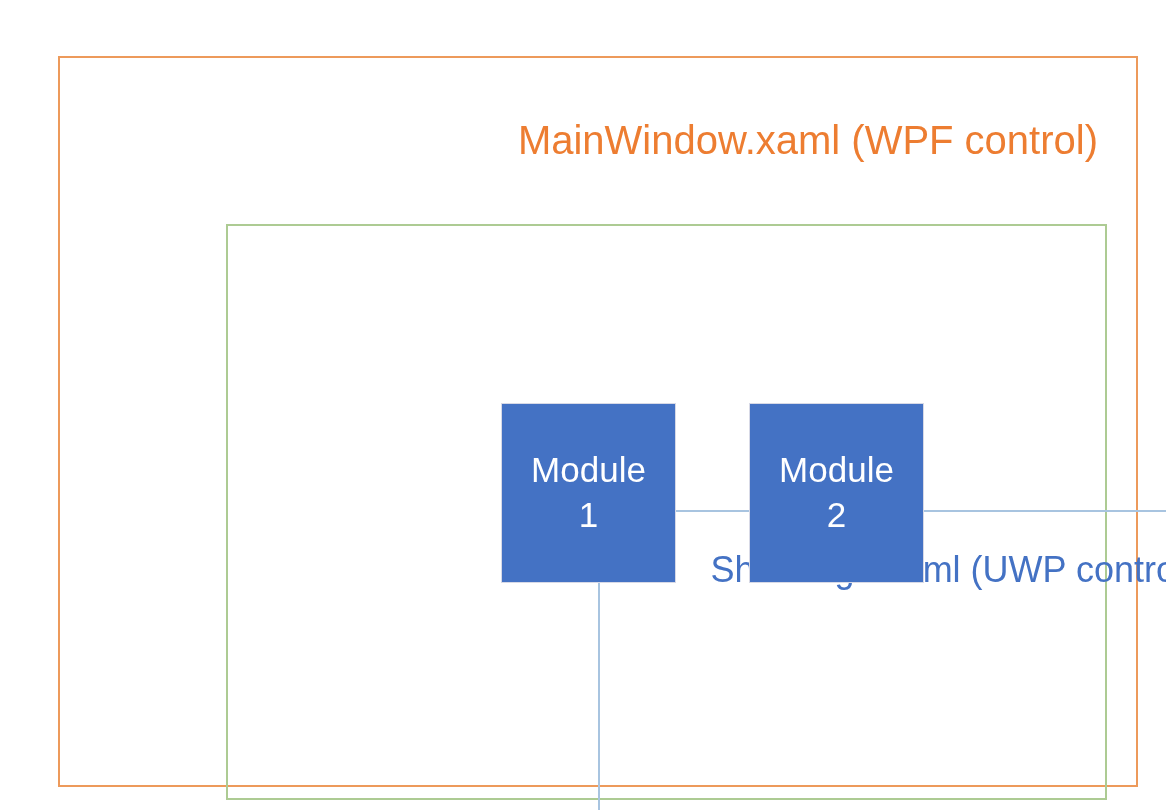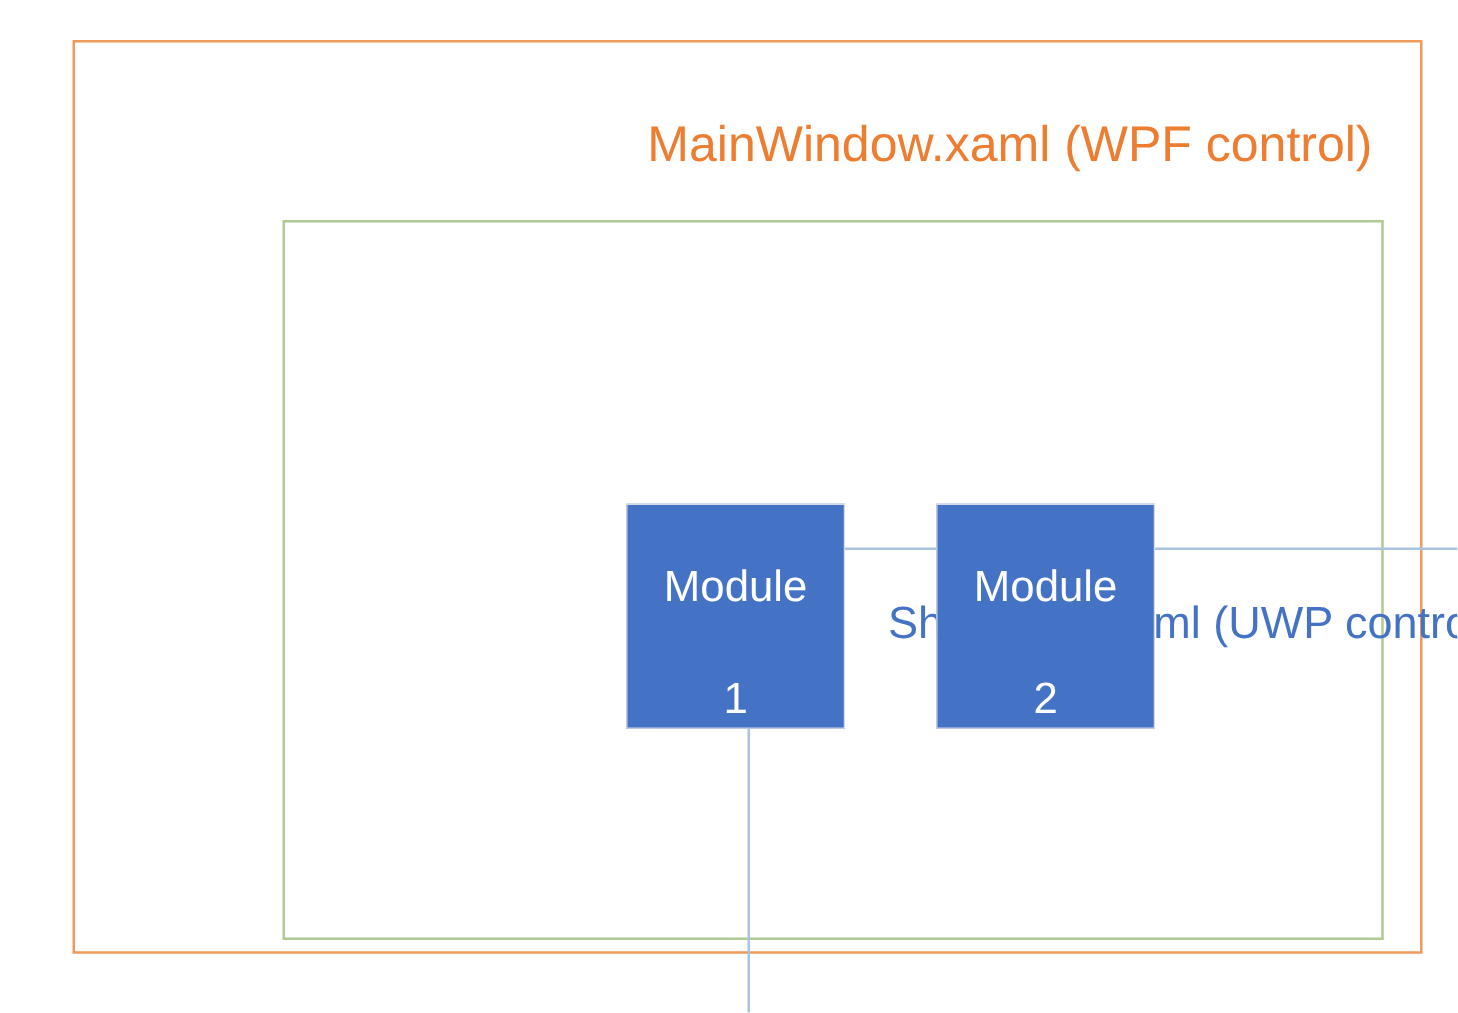--- a/index.html
+++ b/index.html
@@ -19,20 +19,21 @@
     height: 810px;
     background: #ffffff;
     overflow: hidden;
   }
 
   
   .box {
     position: absolute;
     box-sizing: border-box;
     background: transparent;
+    margin-top: 24px;
   }
 
   .box-label {
     position: absolute;
     white-space: nowrap;
     line-height: 1.0;
     font-weight: 400;
   }
 
   
@@ -97,21 +98,20 @@
     font-size: 35px;
     line-height: 1.28;
     text-align: center;
   }
   .module-1 { left: 501px; }
   .module-2 { left: 749px; }
 
   .module-word,
   .module-index {
     display: block;
-    margin-top: 44px;
   }
 </style>
 </head>
 <body>
 
 <div id="canvas">
 
   <div class="box outer-box">
 
     <div class="box-label outer-label">MainWindow.xaml (WPF control)</div>

